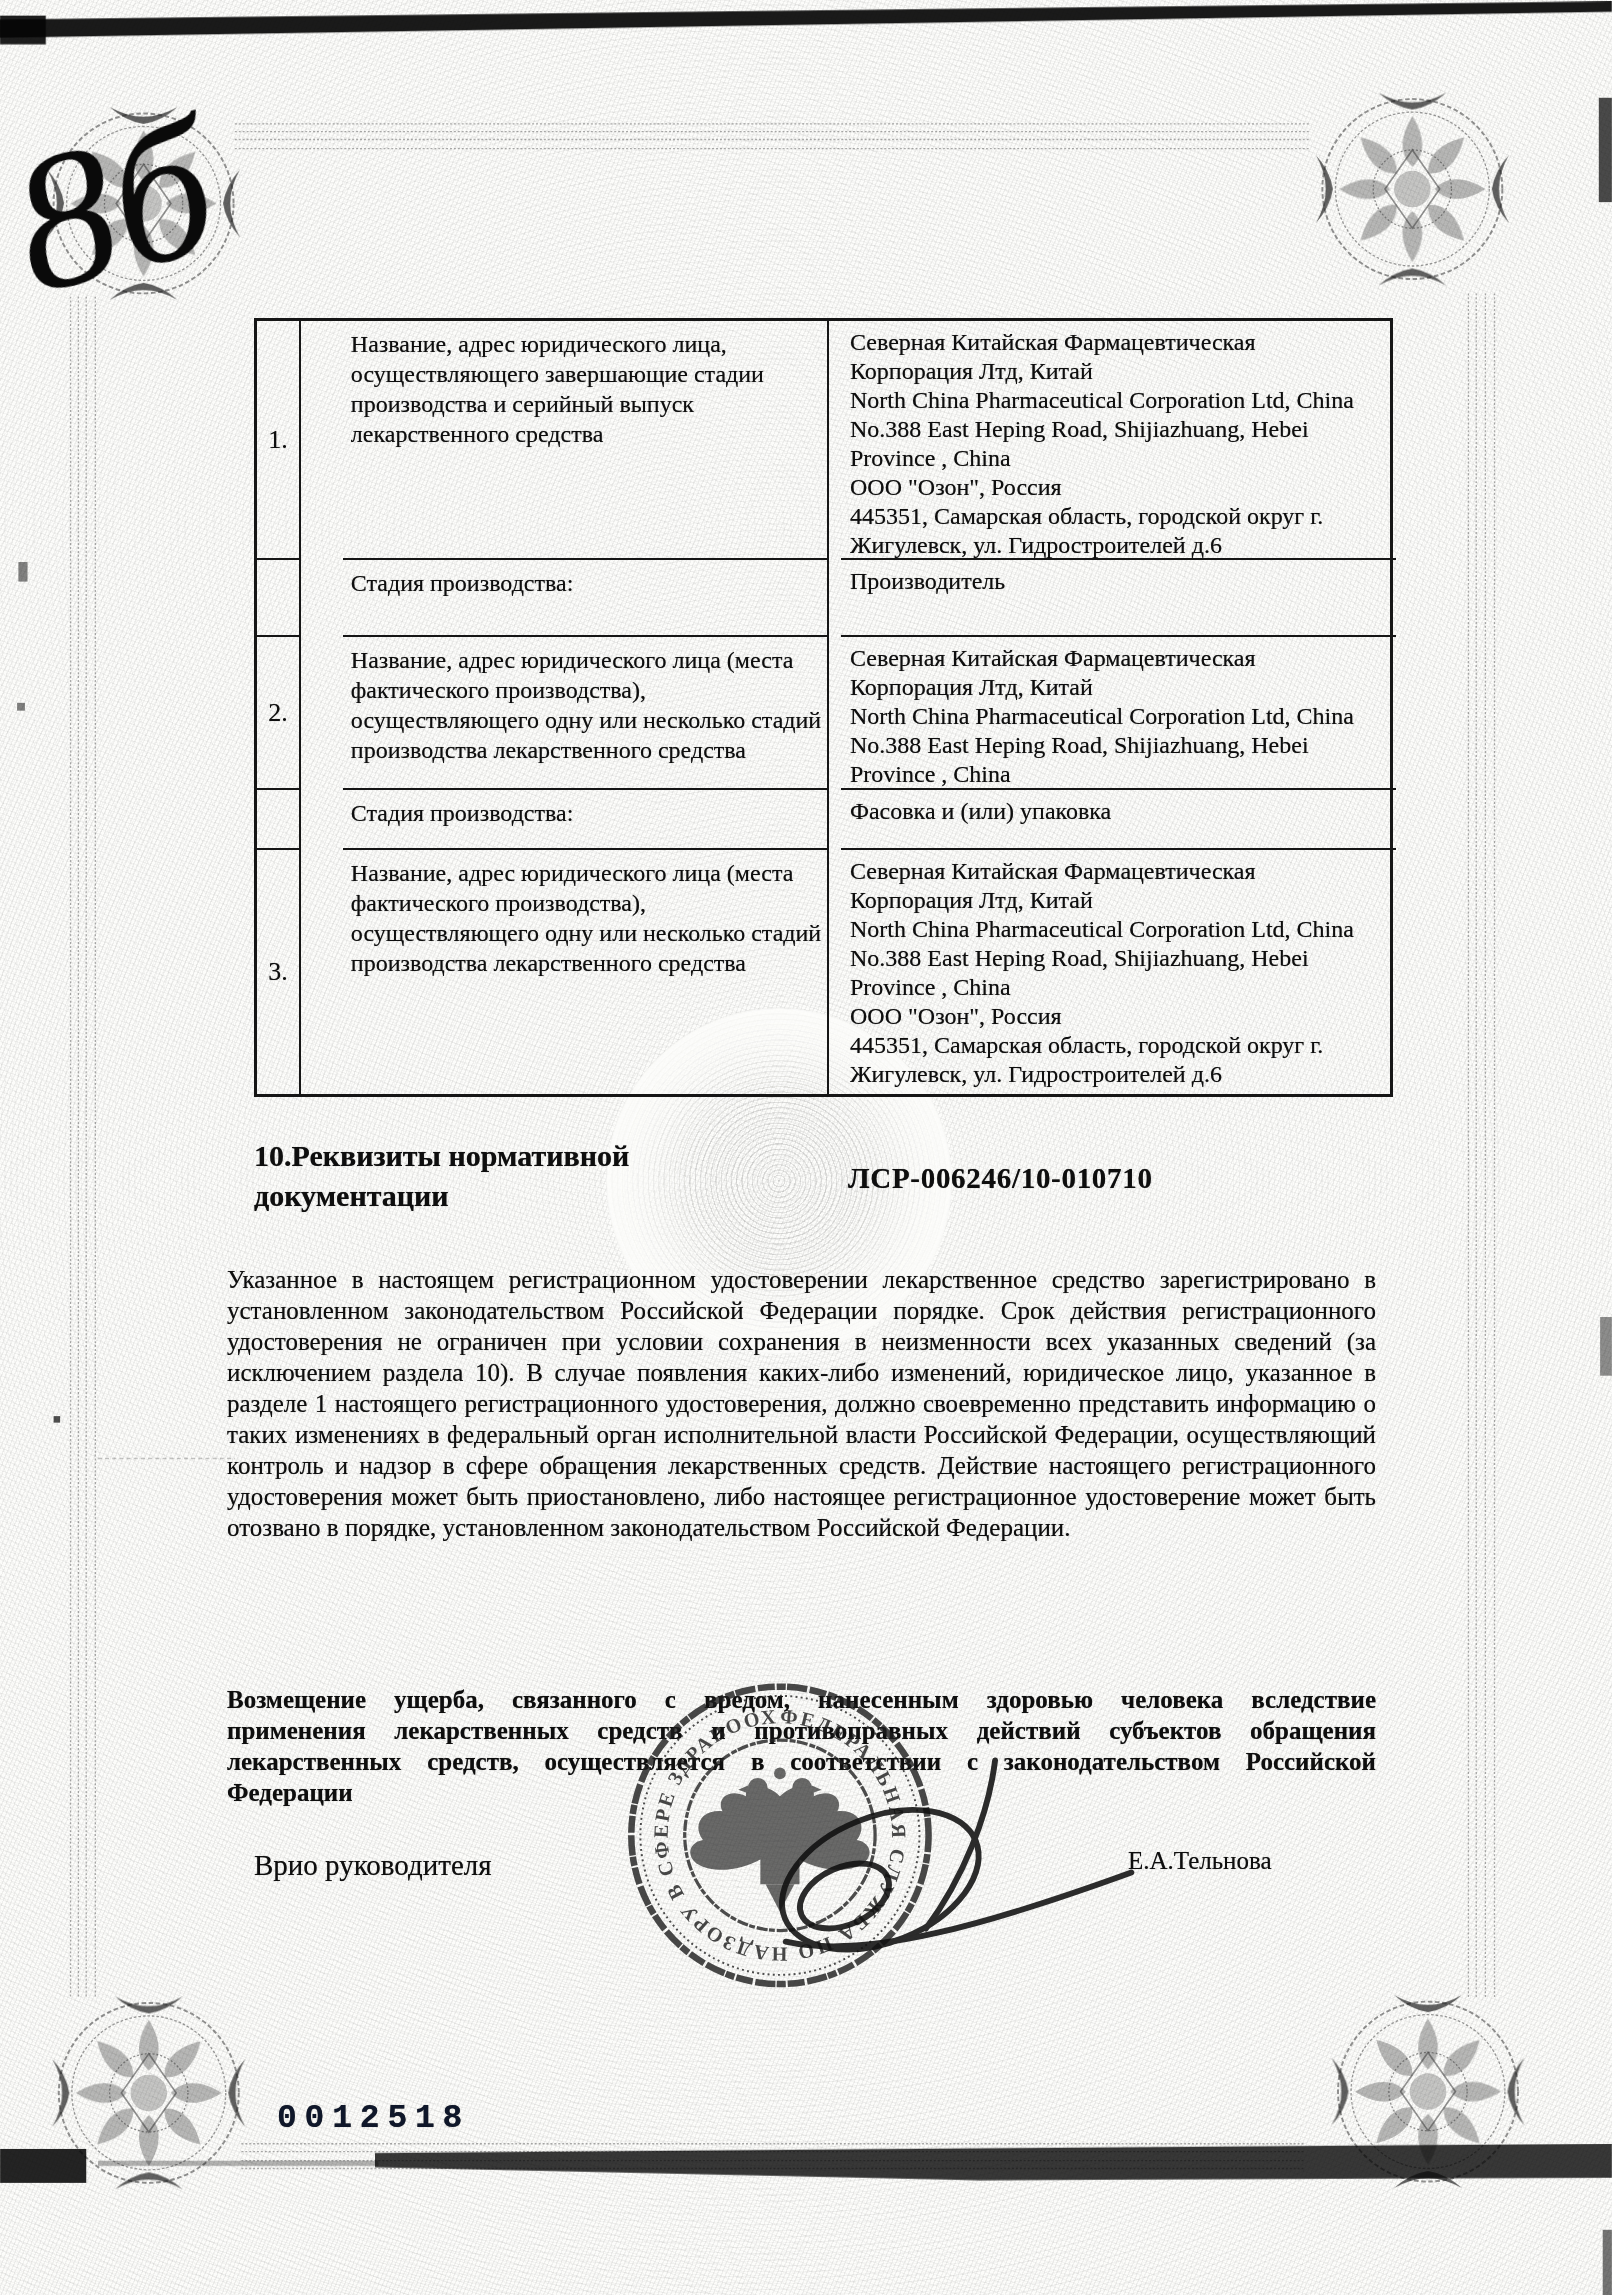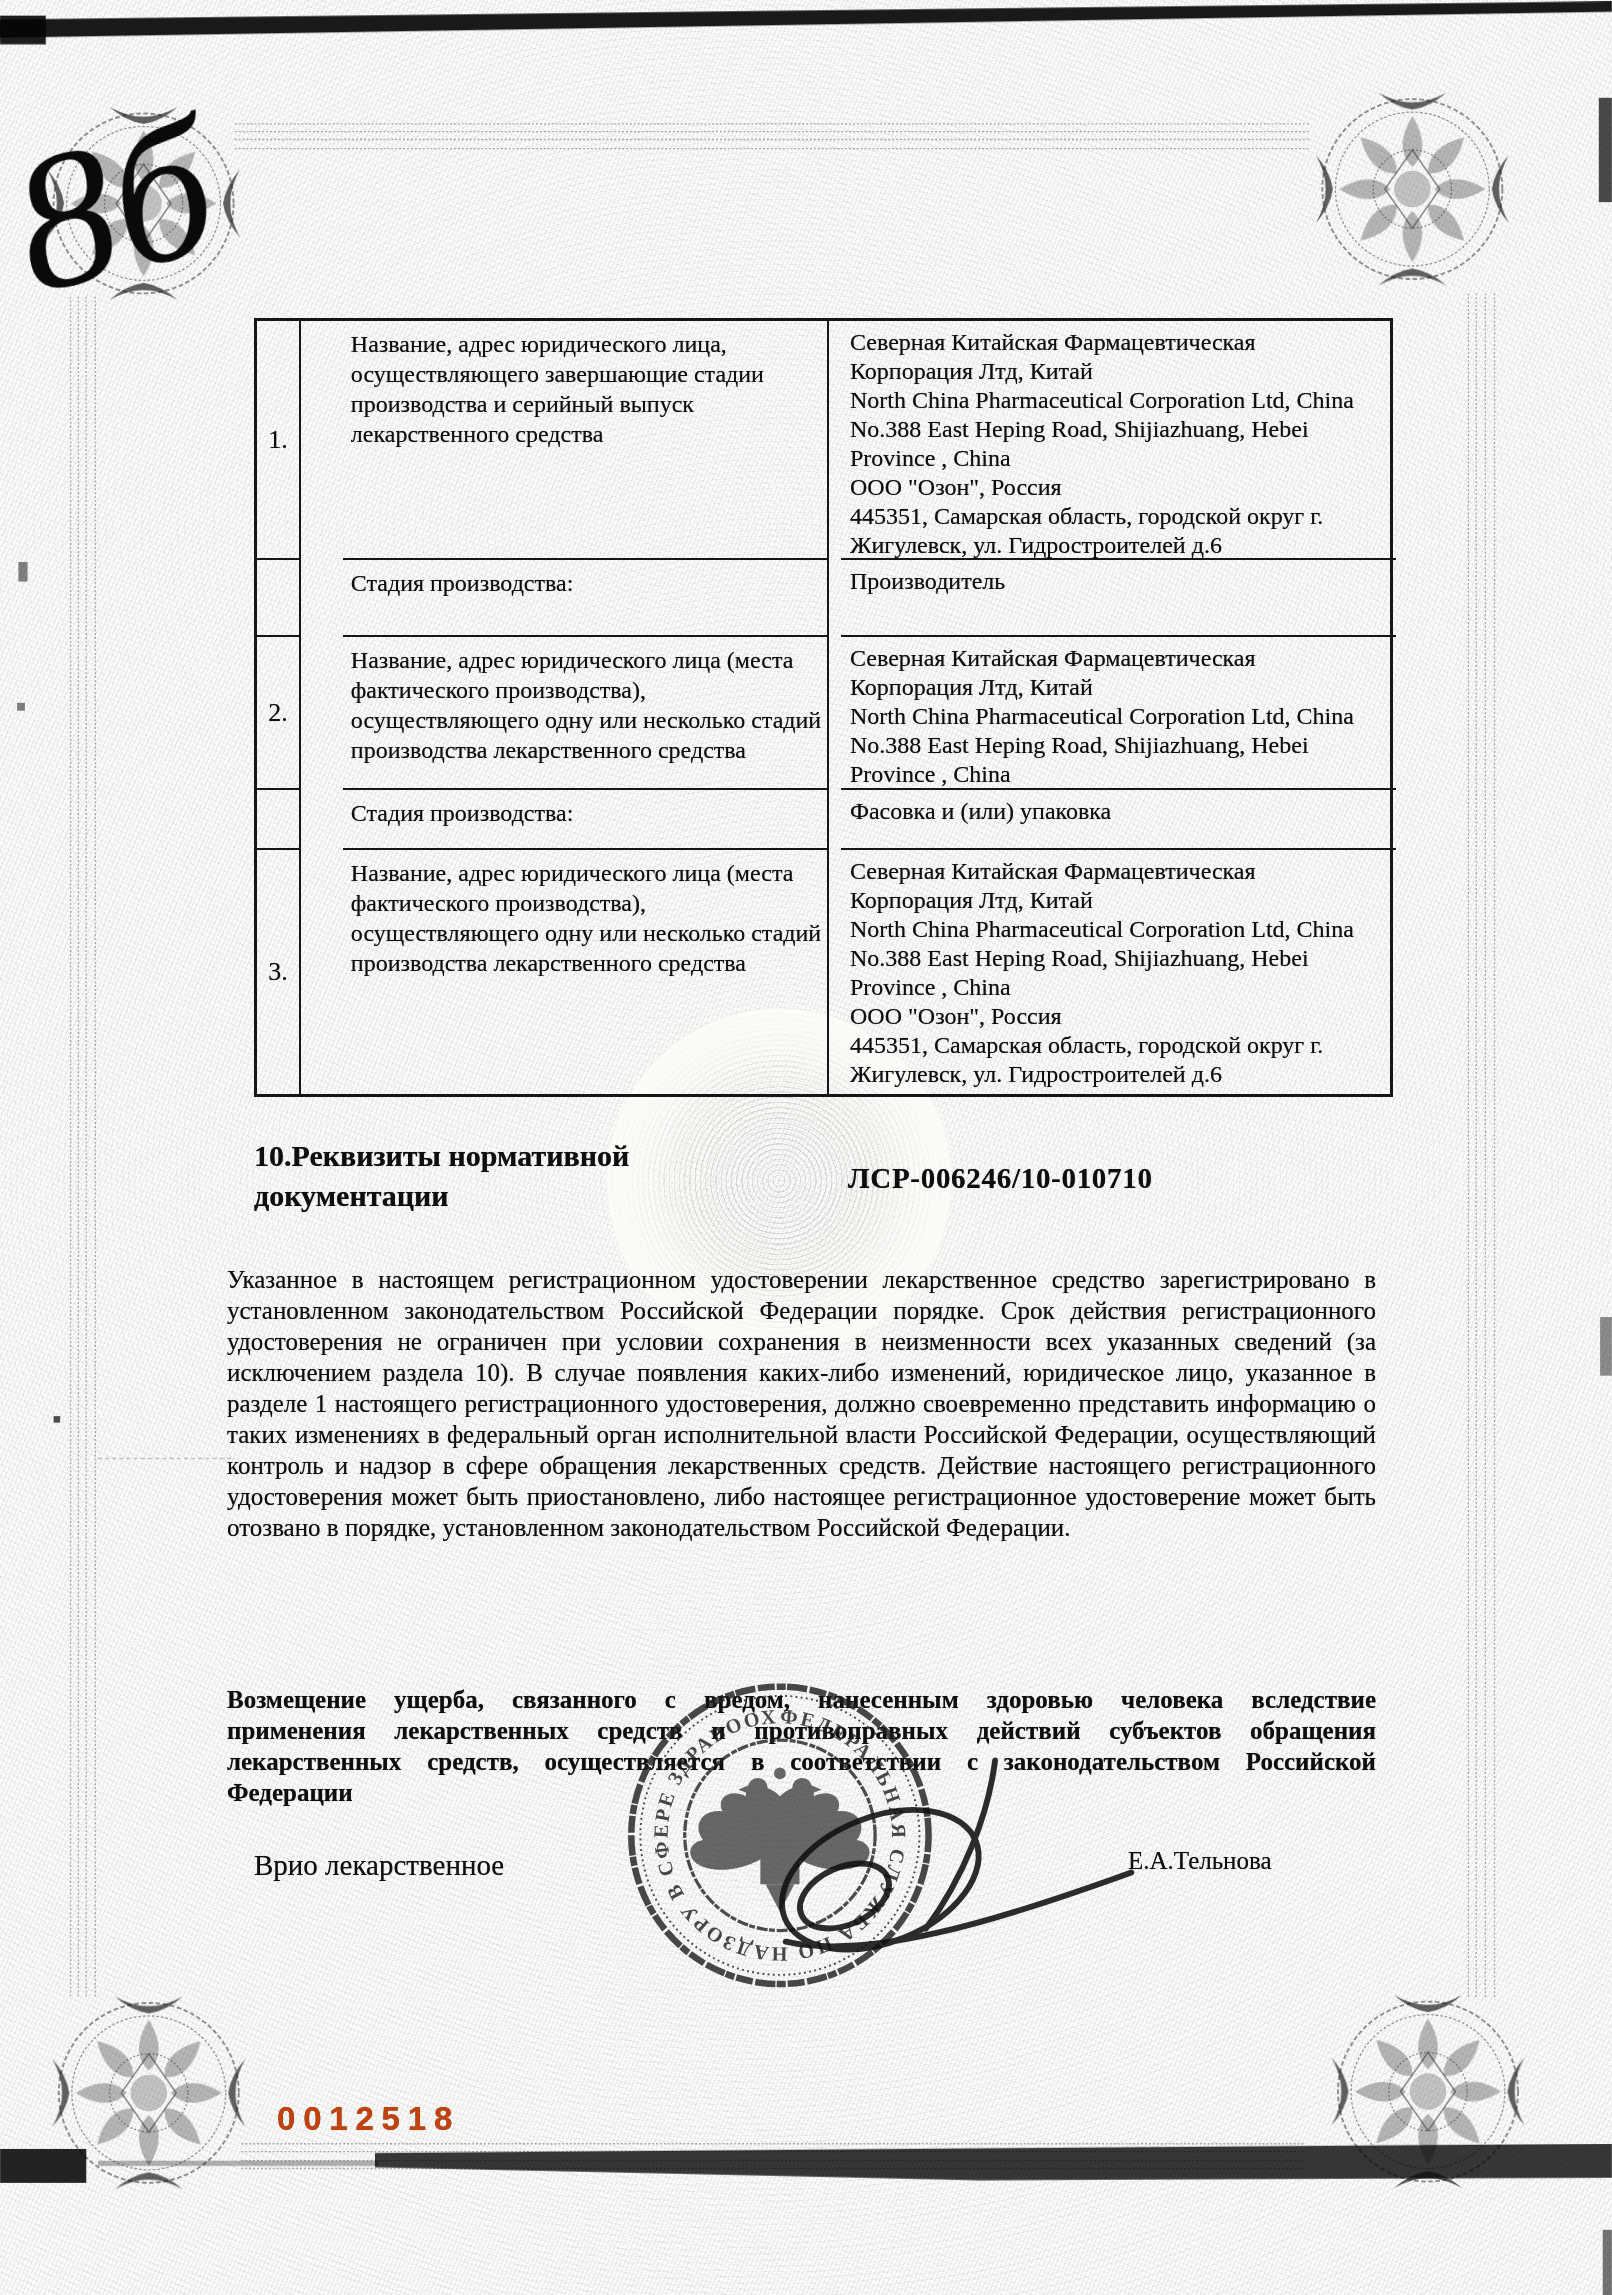--- a/index.html
+++ b/index.html
@@ -36,22 +36,22 @@
          line-height:40px;white-space:pre-line;text-shadow:0 0 0.7px rgba(0,0,0,.65);}
   .lsr{position:absolute;left:848px;top:1140px;font-size:29px;font-weight:bold;letter-spacing:0.7px;
        text-shadow:0 0 0.7px rgba(0,0,0,.65);margin-top:22px;}
   .para{position:absolute;left:227px;width:1149px;font-size:25px;line-height:31px;text-align:justify;}
   .p1{top:1264px;}
   .p2{top:1684px;font-weight:bold;word-spacing:3.3px;line-height:31px;font-family:Liberation Serif, serif;}
 
   
   .sig-role{position:absolute;left:254px;top:1849px;font-size:29px;text-shadow:0 0 0.7px rgba(0,0,0,.6);}
   .sig-name{position:absolute;left:1128px;top:1847px;font-size:25px;text-shadow:0 0 0.7px rgba(0,0,0,.6);}
-  .serial{position:absolute;left:277px;top:2100px;font-family:Liberation Sans, sans-serif;
-          font-weight:bold;font-size:33px;letter-spacing:7.8px;color:#c2410c;text-shadow:0 0 0.7px rgba(0,0,0,.7);}
+  .serial{position:absolute;left:277px;top:2100px;font-family:Liberation Mono, monospace;
+          font-weight:bold;font-size:33px;letter-spacing:7.8px;color:#0f172a;text-shadow:0 0 0.7px rgba(0,0,0,.7);}
 </style>
 </head>
 <body>
 
 <div class="page">
   <div class="texture"></div>
   <div class="watermark"></div>
 
   <div class="content">
 
@@ -104,21 +104,21 @@
 Жигулевск, ул. Гидростроителей д.6</div>
     </div>
 
     <div class="sec10">10.Реквизиты нормативной
 документации</div>
     <div class="lsr">ЛСР-006246/10-010710</div>
 
     <div class="para p1">Указанное в настоящем регистрационном удостоверении лекарственное средство зарегистрировано в установленном законодательством Российской Федерации порядке. Срок действия регистрационного удостоверения не ограничен при условии сохранения в неизменности всех указанных сведений (за исключением раздела 10). В случае появления каких-либо изменений, юридическое лицо, указанное в разделе 1 настоящего регистрационного удостоверения, должно своевременно представить информацию о таких изменениях в федеральный орган исполнительной власти Российской Федерации, осуществляющий контроль и надзор в сфере обращения лекарственных средств. Действие настоящего регистрационного удостоверения может быть приостановлено, либо настоящее регистрационное удостоверение может быть отозвано в порядке, установленном законодательством Российской Федерации.</div>
     <div class="para p2">Возмещение ущерба, связанного с вредом, нанесенным здоровью человека вследствие применения лекарственных средств и противоправных действий субъектов обращения лекарственных средств, осуществляется в соответствии с законодательством Российской Федерации</div>
 
-    <div class="sig-role">Врио лекарственное</div>
+    <div class="sig-role">Врио руководителя</div>
     <div class="sig-name">Е.А.Тельнова</div>
 
     <div class="serial">0012518</div>
   </div>
 
   <svg class="decor" width="1612" height="2295" viewBox="0 0 2472 3520" xmlns="http://www.w3.org/2000/svg">
     <defs>
       <g id="rosette">
         <circle r="138" fill="none" stroke="#3a3a3a" stroke-width="3" stroke-dasharray="7 4" opacity=".55"></circle>
         <circle r="118" fill="none" stroke="#3a3a3a" stroke-width="2" stroke-dasharray="4 3" opacity=".5"></circle>

